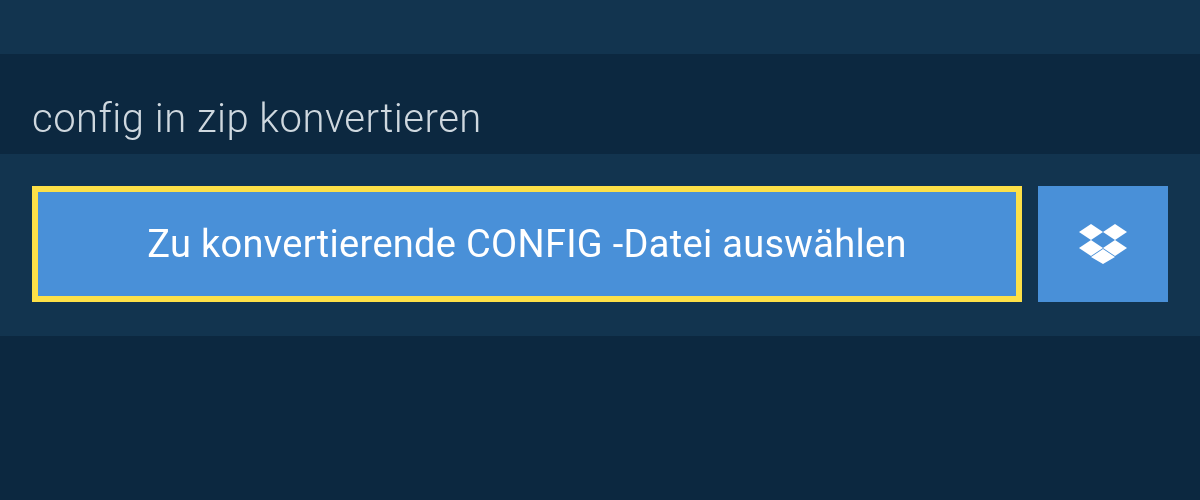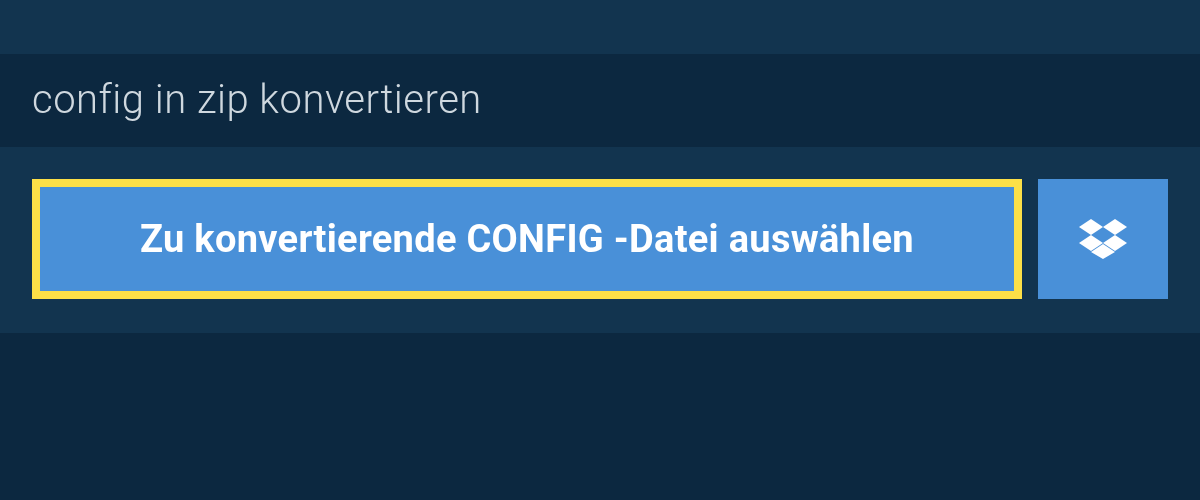--- a/index.html
+++ b/index.html
@@ -14,44 +14,45 @@
       font-family: -apple-system, BlinkMacSystemFont, "Segoe UI", Roboto, "Helvetica Neue", Arial, sans-serif;
       overflow: hidden;
     }
     .top-spacer {
       height: 54px;
       background: #12344f;
     }
     .title-bar {
       background: #0c2840;
       display: inline-block;
-      padding: 22px 38px 24px 32px;
+      padding: 22px 38px 12px 32px;
+      margin-top: 19px;
     }
     .title-text {
       color: #cfd8df;
       font-size: 40px;
       font-weight: 300;
       letter-spacing: 0.5px;
     }
     .main-area {
       background: #12344f;
       padding: 32px 32px 34px 32px;
     }
     .button-row {
       display: flex;
       gap: 16px;
       align-items: stretch;
     }
     .select-file-button {
       flex: 1;
       background: #4990d8;
-      border: 8px solid #fde047;
+      border: 6px solid #fde047;
       color: #ffffff;
       font-size: 38px;
-      font-weight: 700;
+      font-weight: 400;
       text-align: center;
       padding: 30px 20px;
       cursor: pointer;
       display: flex;
       align-items: center;
       justify-content: center;
       letter-spacing: 0.3px;
     }
     .dropbox-button {
       width: 130px;

